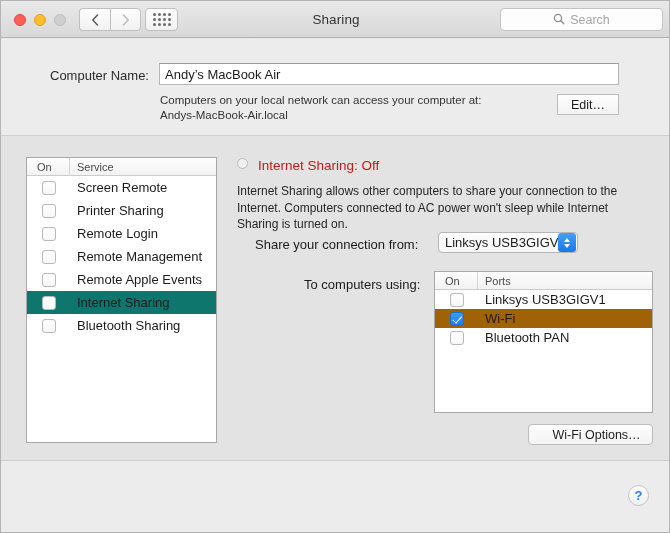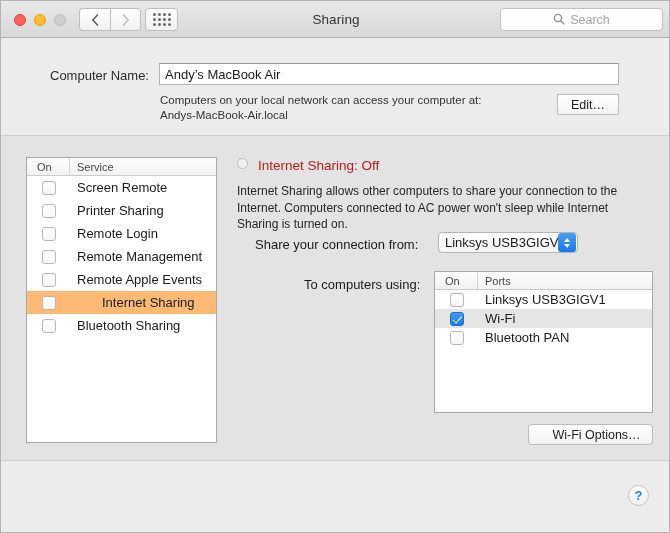--- a/index.html
+++ b/index.html
@@ -230,21 +230,21 @@
     display: flex;
     align-items: center;
   }
   .svc-row {
     display: flex;
     align-items: center;
     height: 23px;
     font-size: 13px;
     color: #1b1b1b;
   }
-  .svc-row.selected { background: #fdba74; gap: 25px; }
+  .svc-row.selected { background: #0f766e; }
   .svc-row .cell-on {
     width: 43px;
     display: flex;
     align-items: center;
     justify-content: center;
     box-sizing: border-box;
   }
   .svc-row .cell-name {
     padding-left: 7px;
   }
@@ -382,21 +382,21 @@
     display: flex;
     align-items: center;
   }
   .port-row {
     display: flex;
     align-items: center;
     height: 19px;
     font-size: 13px;
     color: #1b1b1b;
   }
-  .port-row.selected { background: #e5e5e5; }
+  .port-row.selected { background: #a16207; }
   .port-row .cell-on {
     width: 43px;
     display: flex;
     align-items: center;
     justify-content: center;
     box-sizing: border-box;
   }
   .port-row .cell-name { padding-left: 7px; }
 
   .wifi-opts {

